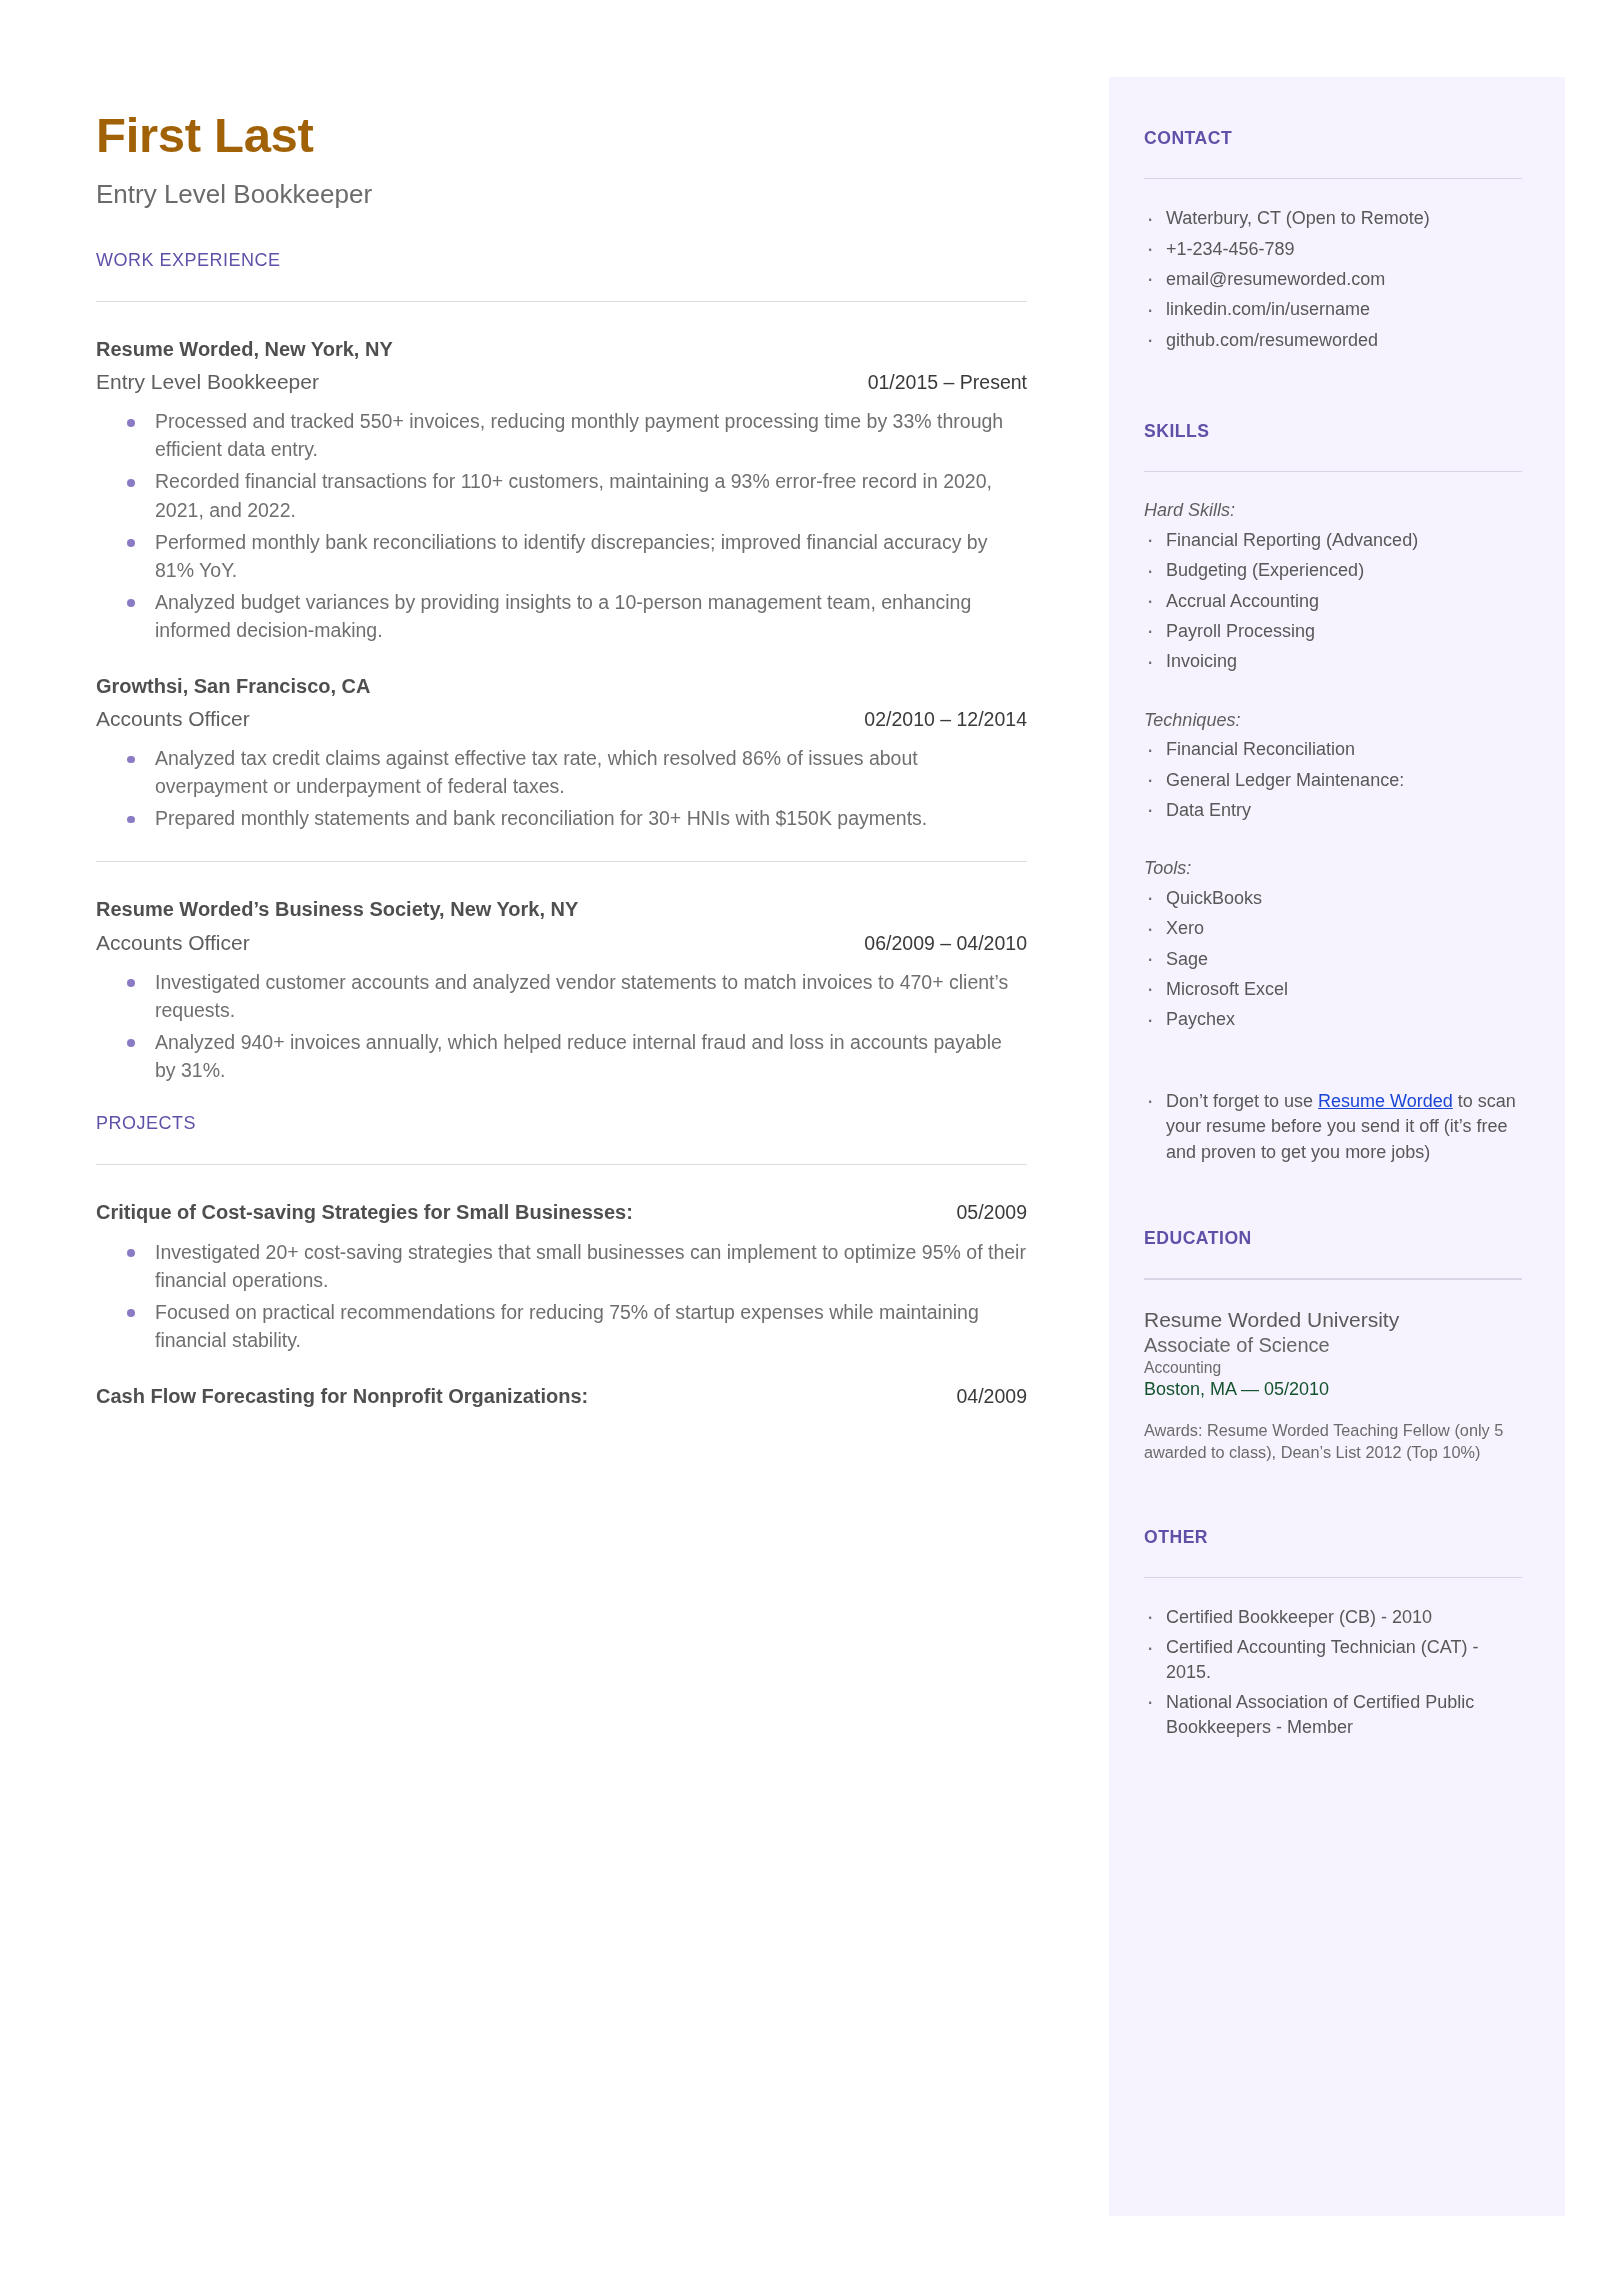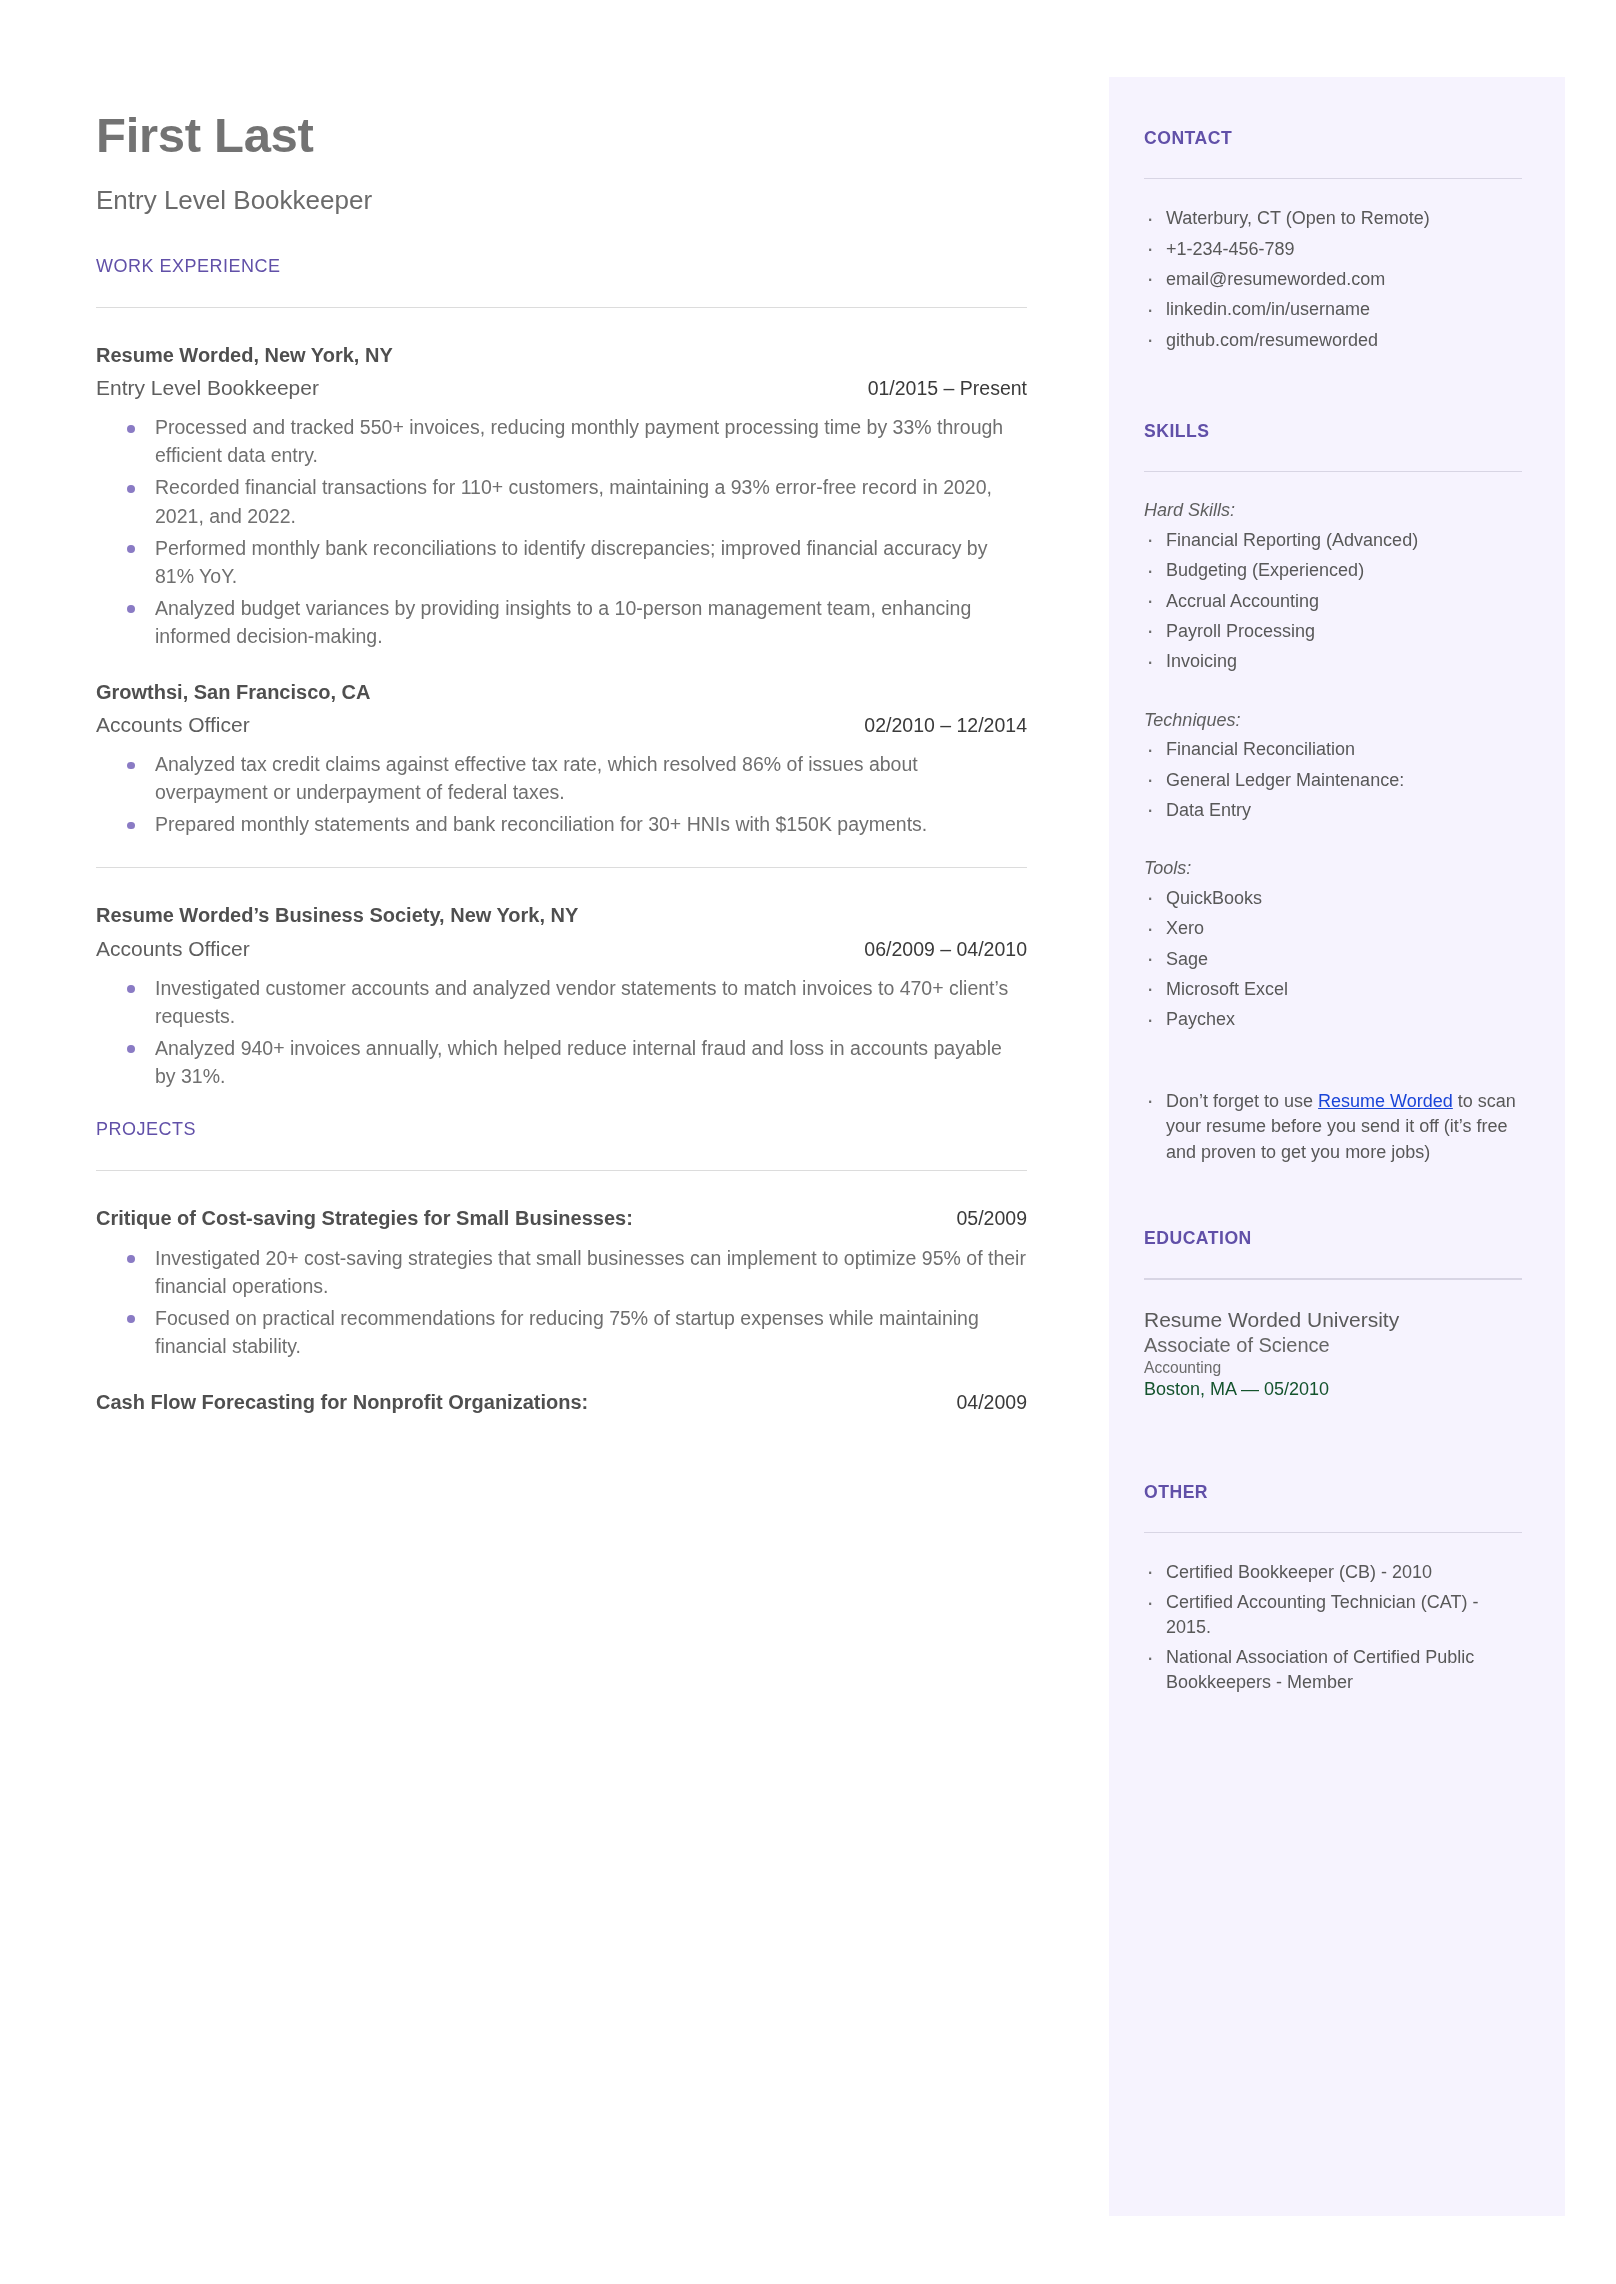--- a/index.html
+++ b/index.html
@@ -41,24 +41,24 @@
     position: absolute;
     left: 96px;
     top: 111px;
     width: 931px;
   }
 
   
   .name-title {
     font-size: 49px;
     font-weight: 700;
-    color: #737373;
+    color: #a16207;
     letter-spacing: -0.3px;
     line-height: 1.0;
-    margin-bottom: 26px;
+    margin-bottom: 20px;
   }
 
   .role-subtitle {
     font-size: 26px;
     font-weight: 400;
     color: #6b6b6b;
     line-height: 1.15;
     margin-bottom: 40px;
   }
 
@@ -390,20 +390,21 @@
     <div class="sb-note"><span>Don’t forget to use </span><a class="sb-link" href="#">Resume Worded</a><span> to scan your resume before you send it off (it’s free and proven to get you more jobs)</span></div>
 
     <div class="sb-gap-xl"></div>
 
     <div class="sb-head">EDUCATION</div>
     <div class="sb-rule"></div>
     <div class="edu-school">Resume Worded University</div>
     <div class="edu-degree">Associate of Science</div>
     <div class="edu-field">Accounting</div>
     <div class="edu-loc">Boston, MA — 05/2010</div>
+    <div class="edu-awards">Awards: Resume Worded Teaching Fellow (only 5 awarded to class), Dean’s List 2012 (Top 10%)</div>
 
     <div class="sb-gap-xl"></div>
 
     <div class="sb-head">OTHER</div>
     <div class="sb-rule"></div>
     <ul class="sb-list">
       <li>Certified Bookkeeper (CB) - 2010</li>
       <li>Certified Accounting Technician (CAT) - 2015.</li>
       <li>National Association of Certified Public Bookkeepers - Member</li>
     </ul>

